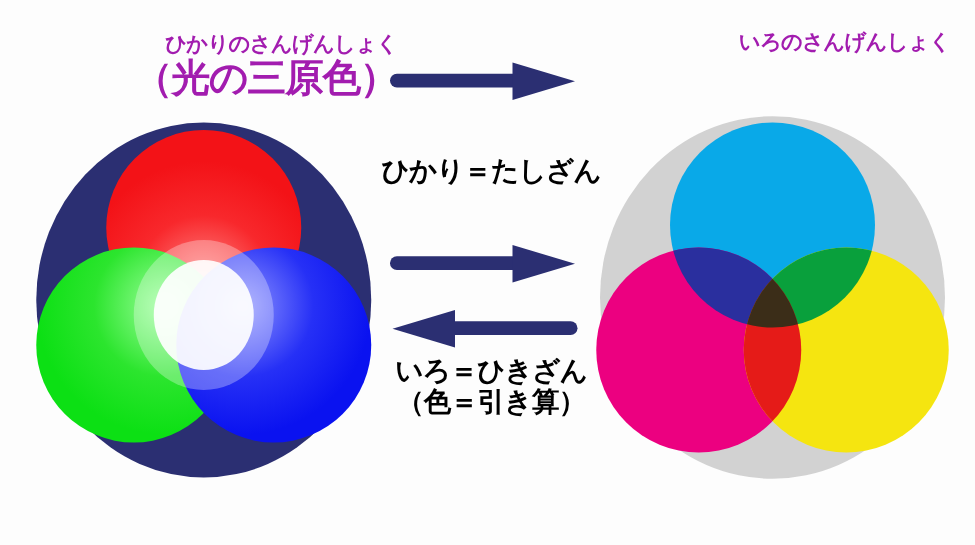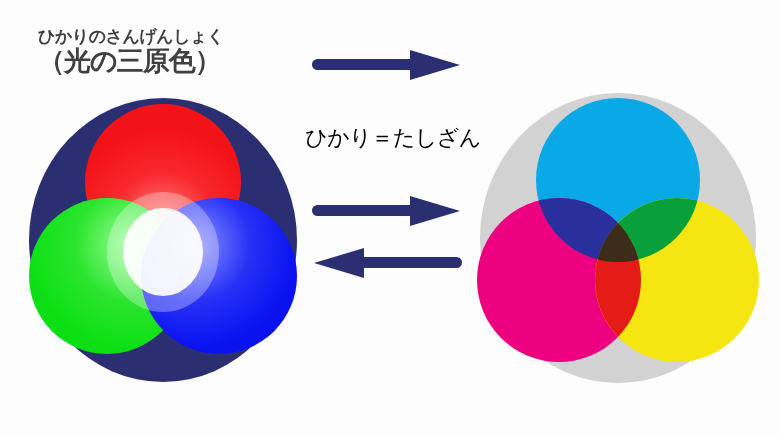--- a/index.html
+++ b/index.html
@@ -19,54 +19,54 @@
   .stage {
     position: absolute;
     left: 0; top: 0;
     width: 780px;
     height: 436px;
   }
 
   
   .title-block {
     position: absolute;
-    text-align: left;
-    color: #404040;
+    text-align: right;
+    color: #a21caf;
     line-height: 1.05;
     user-select: none;
   }
   .title-ruby {
     font-size: 17px;
     font-weight: bold;
     letter-spacing: -0.5px;
     white-space: nowrap;
   }
   .title-main {
-    font-size: 27px;
+    font-size: 31px;
     font-weight: bold;
     letter-spacing: -1px;
     white-space: nowrap;
     margin-top: 1px;
   }
 
   #title-left  { left: 38px;  top: 28px;  width: 280px; }
   #title-right { left: 480px; top: 26px;  width: 280px; }
 
   
   .caption-block {
     position: absolute;
     text-align: center;
     color: #000000;
     line-height: 1.12;
     user-select: none;
     width: 230px;
   }
   .caption-line {
     font-size: 22px;
-    font-weight: normal;
+    font-weight: bold;
     letter-spacing: -0.5px;
     white-space: nowrap;
   }
   #caption-add { left: 278px; top: 126px; }
   #caption-sub { left: 278px; top: 286px; }
 
   
   .arrow-svg {
     position: absolute;
     overflow: visible;
@@ -87,27 +87,30 @@
 <body>
 
 <div class="stage">
 
   <div class="title-block" id="title-left">
     <div class="title-ruby">ひかりのさんげんしょく</div>
     <div class="title-main">（光の三原色）</div>
   </div>
 
   <div class="title-block" id="title-right">
+    <div class="title-ruby">いろのさんげんしょく</div>
   </div>
 
   <div class="caption-block" id="caption-add">
     <div class="caption-line">ひかり＝たしざん</div>
   </div>
 
   <div class="caption-block" id="caption-sub">
+    <div class="caption-line">いろ＝ひきざん</div>
+    <div class="caption-line">（色＝引き算）</div>
   </div>
 
   <svg class="arrow-svg" id="arrow-top" width="150" height="34" viewBox="0 0 150 34">
     <g fill="#2B2F72">
       <rect x="0" y="11" width="110" height="11" rx="5.5"></rect>
       <polygon points="98,2 98,32 148,17"></polygon>
     </g>
   </svg>
 
   <svg class="arrow-svg" id="arrow-middle" width="150" height="34" viewBox="0 0 150 34">

